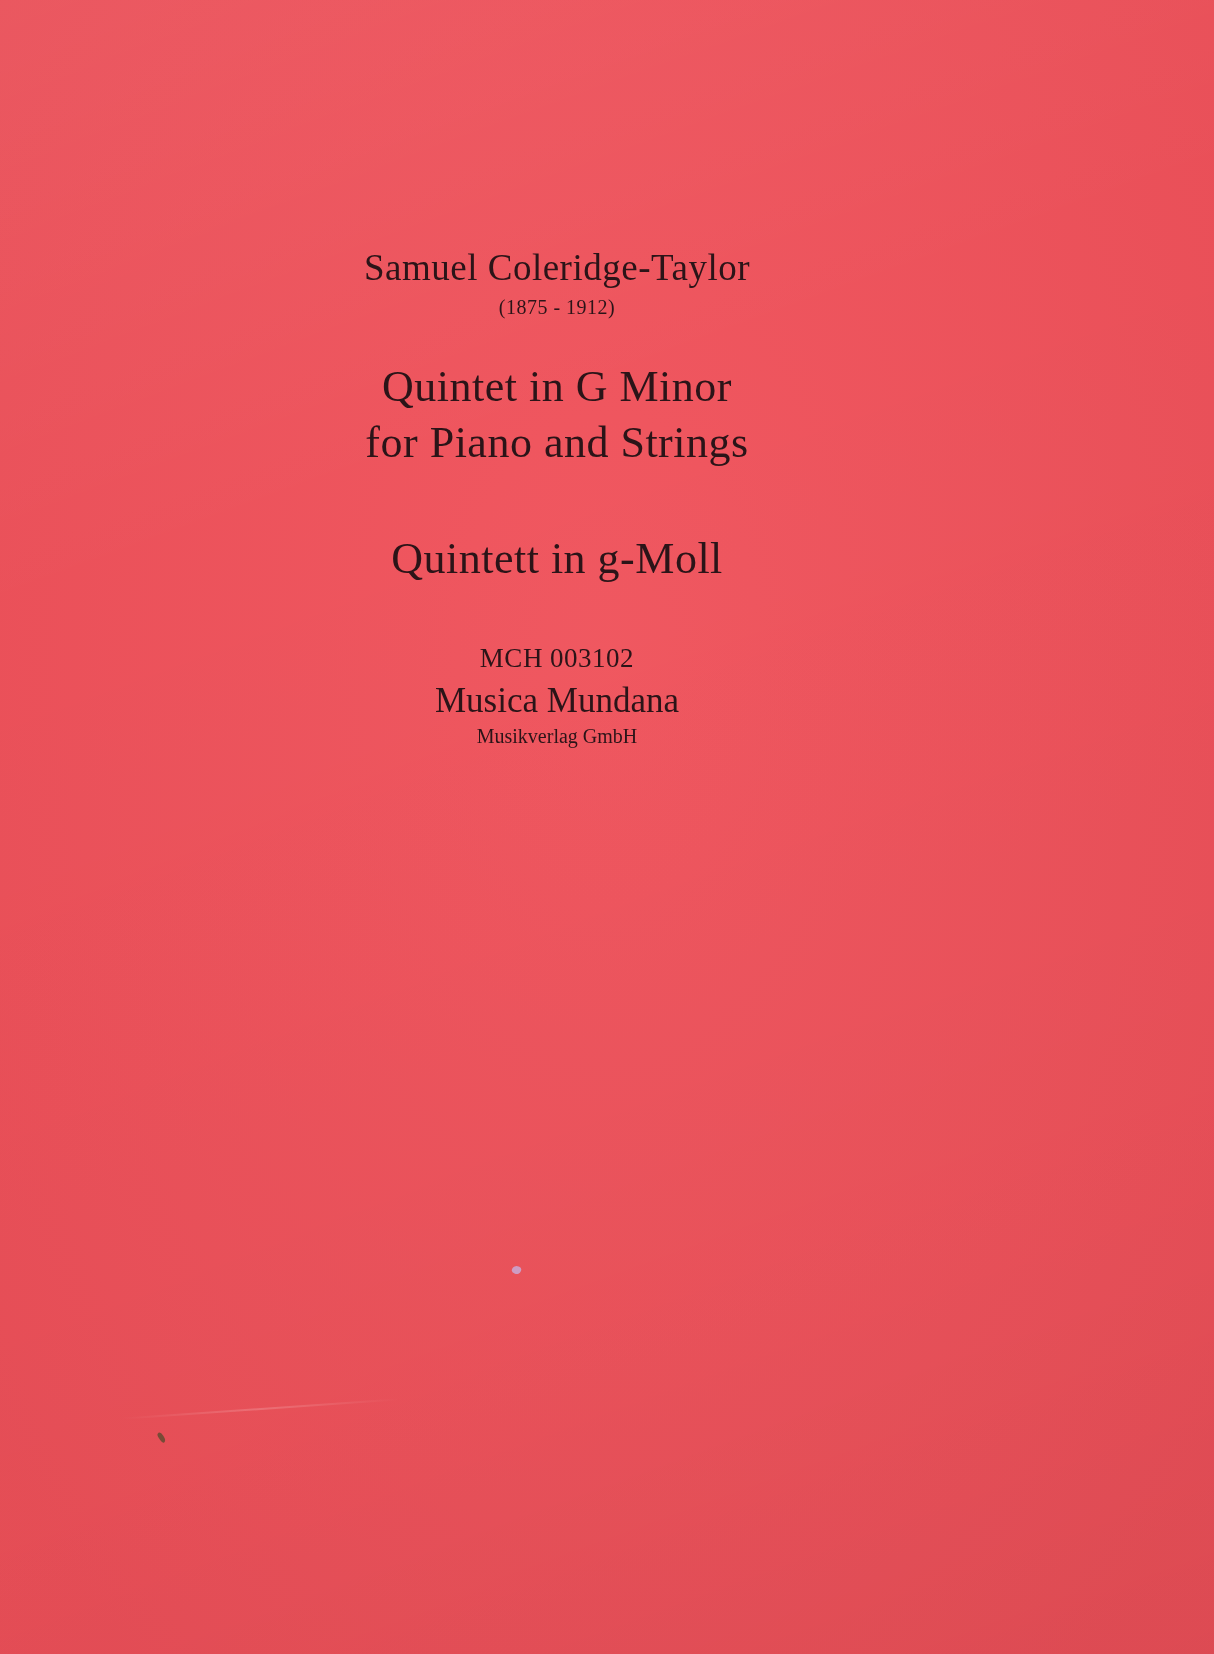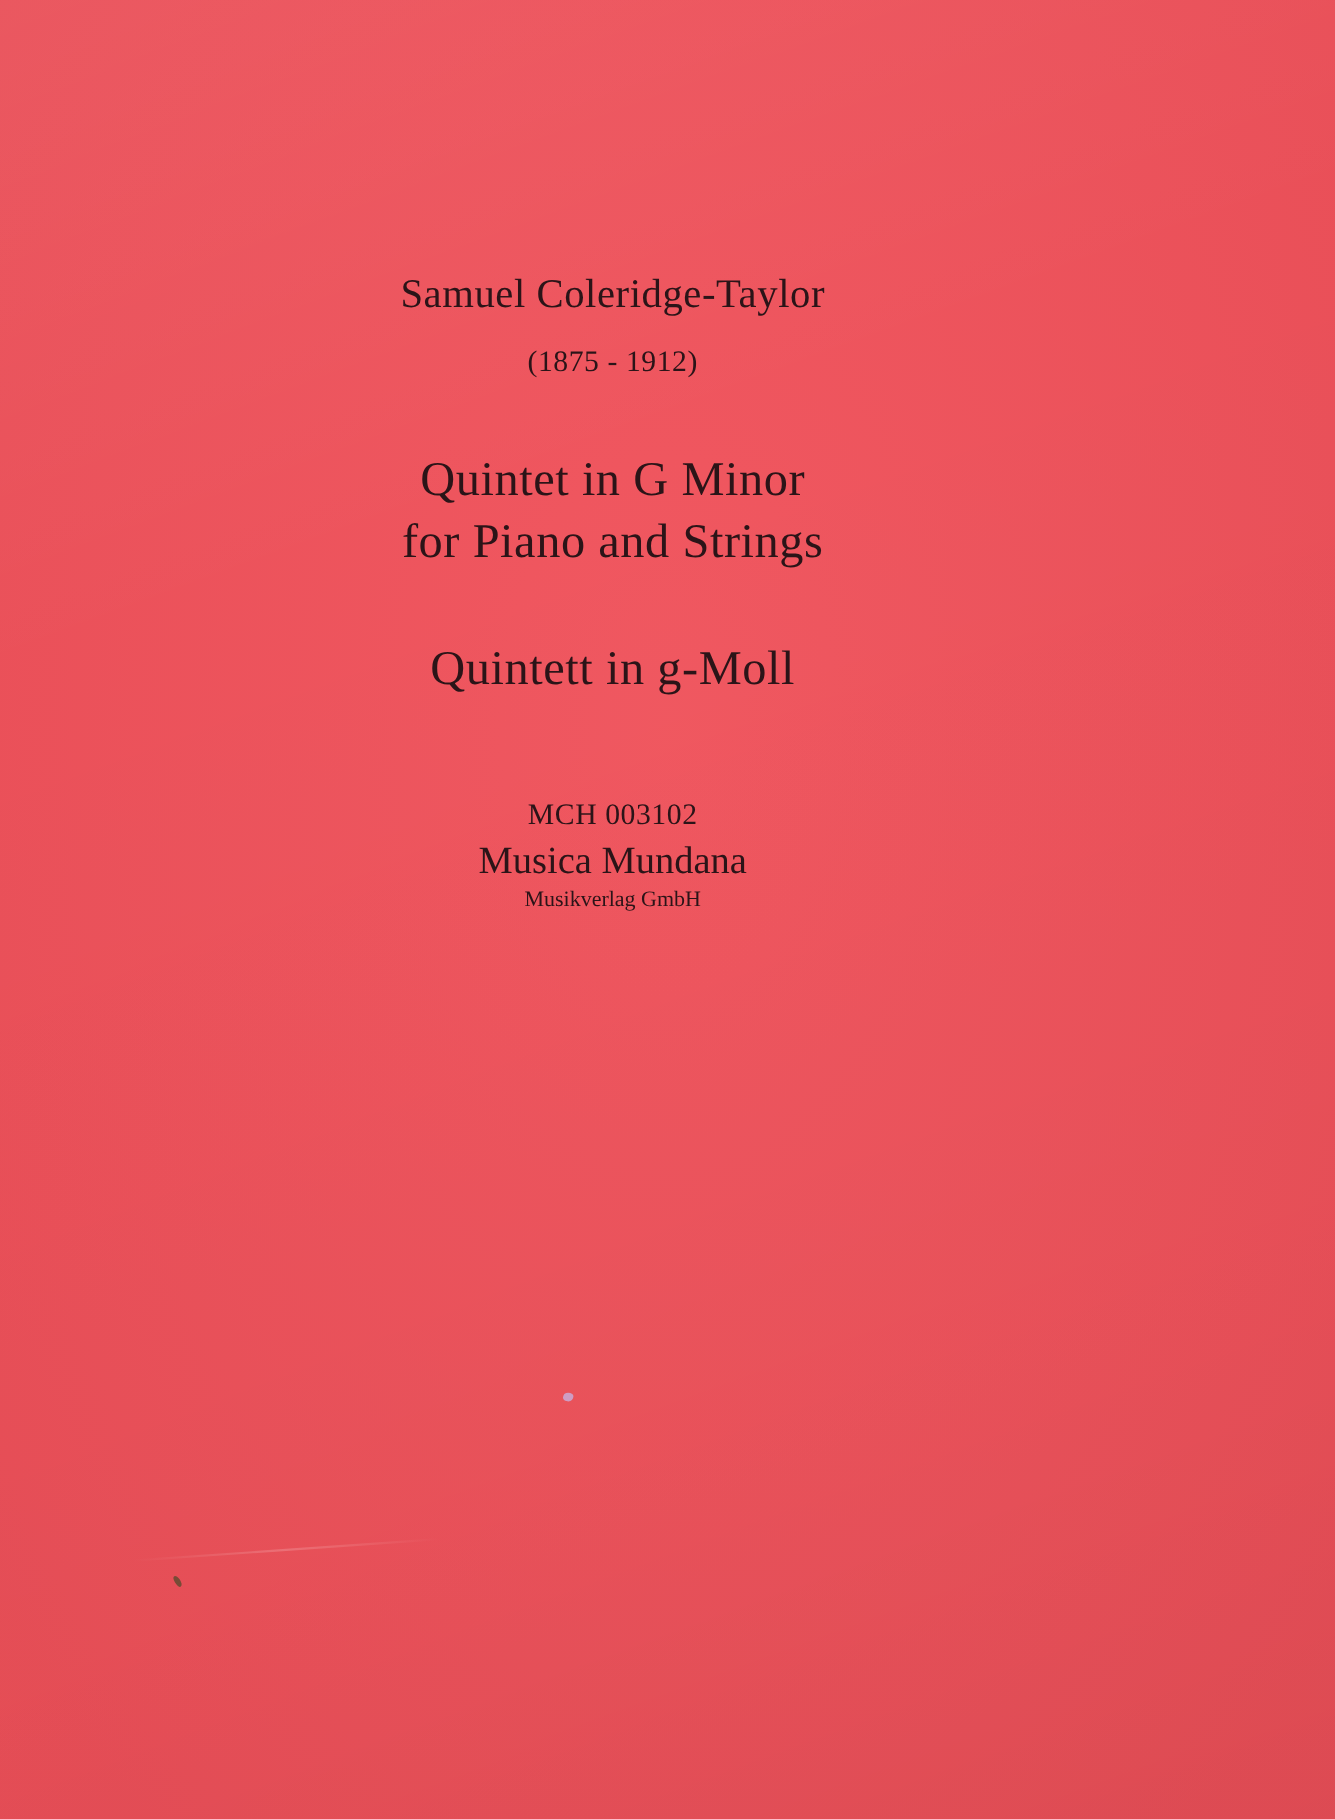--- a/index.html
+++ b/index.html
@@ -29,38 +29,38 @@
     right: 100px; 
     text-align: center;
     color: #2b1418;
   }
   .composer {
     font-size: 37px;
     letter-spacing: 0.5px;
     line-height: 1.1;
   }
   .dates {
-    font-size: 27px;
-    margin-top: 24px;
+    font-size: 20px;
+    margin-top: 7px;
     letter-spacing: 0.5px;
   }
   .title-en {
-    margin-top: 64px;
+    margin-top: 40px;
     font-size: 44px;
     line-height: 56px;
     letter-spacing: 0.5px;
   }
   .title-de {
     margin-top: 59px;
     font-size: 44px;
     line-height: 57px;
     letter-spacing: 0.5px;
   }
   .catalog {
-    margin-top: 89px;
+    margin-top: 56px;
     font-size: 27px;
     letter-spacing: 0.5px;
   }
   .publisher-name {
     margin-top: 8px;
     font-size: 35px;
     line-height: 1.1;
   }
   .publisher-type {
     margin-top: 5px;

